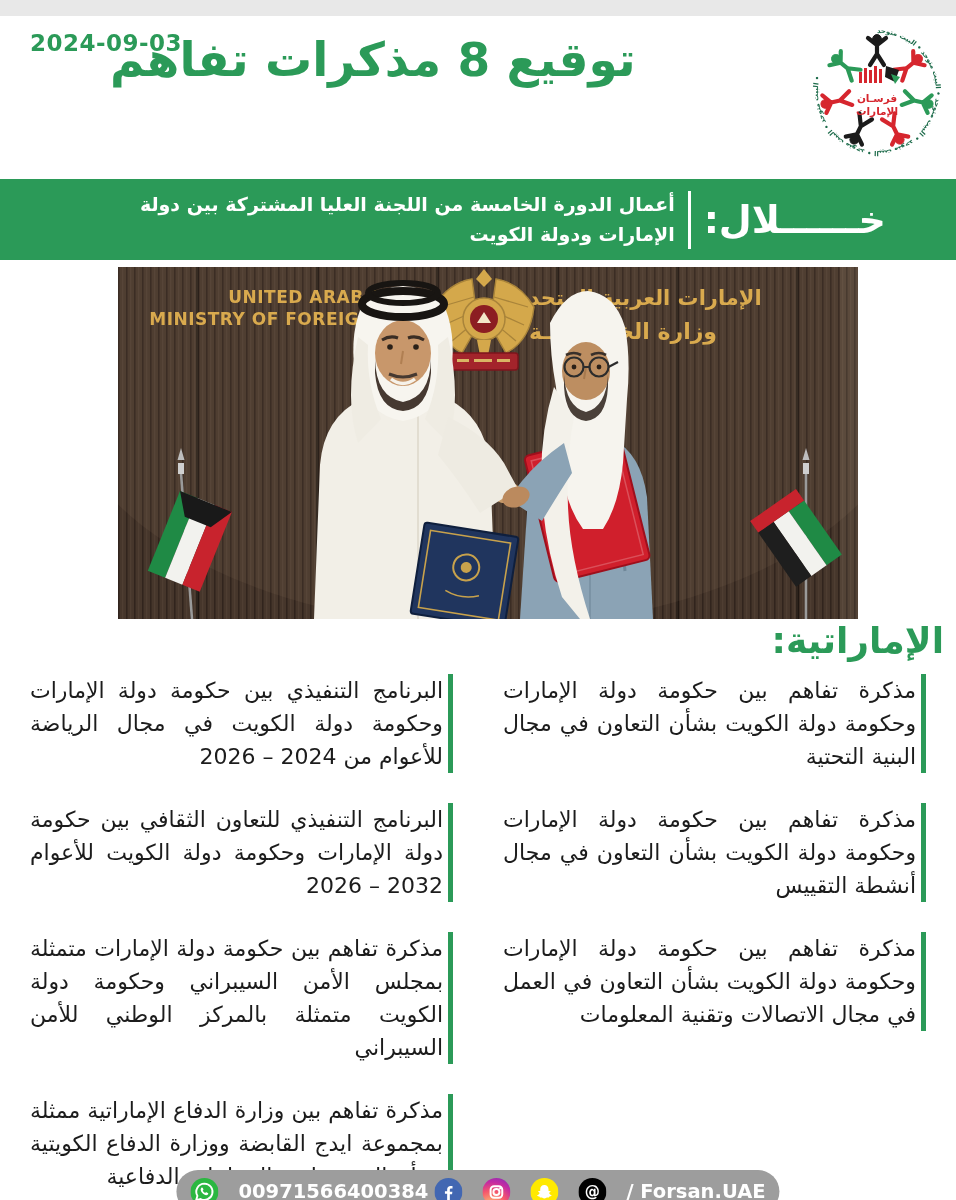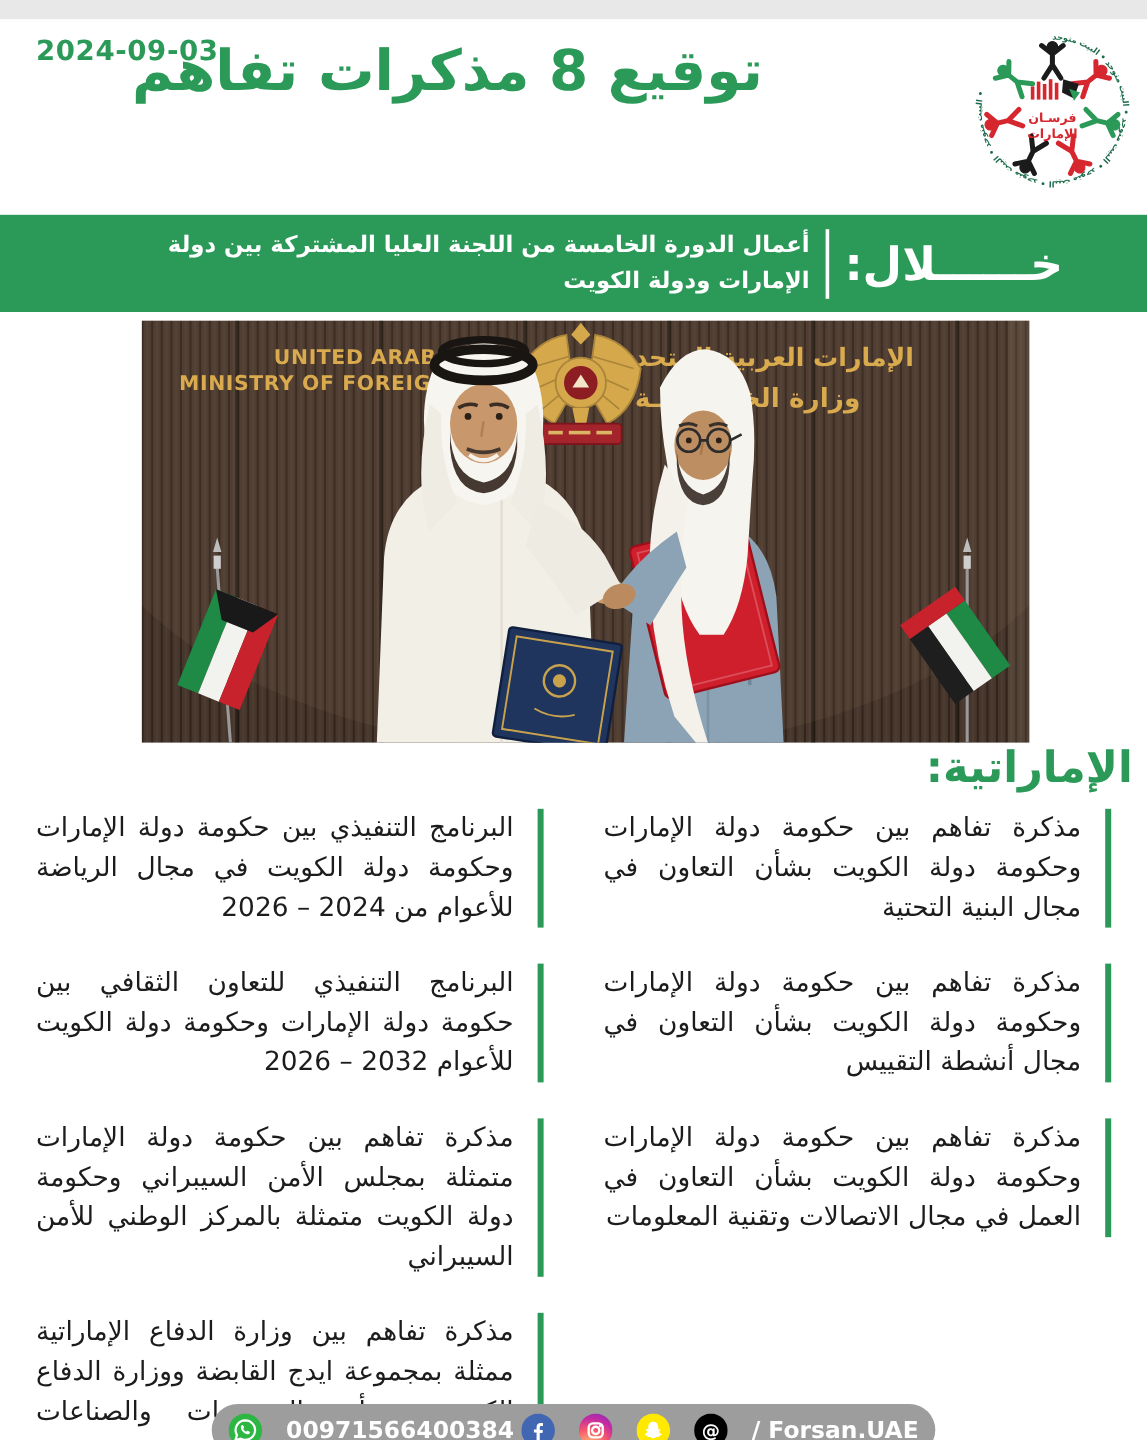--- a/index.html
+++ b/index.html
@@ -46,21 +46,21 @@
     position:absolute;top:604px;right:12px;margin:0;direction:rtl;
     font-size:36px;font-weight:bold;color:var(--green);
   }
   .items{
     position:absolute;top:658px;left:30px;right:30px;
     display:flex;direction:rtl;gap:50px;
   }
   .col{flex:1 1 0;display:flex;flex-direction:column;gap:30px;}
   .item{
     border-right:5px solid var(--green);
-    padding-right:20px;
+    padding-right:5px;
     font-size:22px;line-height:1.5;color:#1c1c1c;
     text-align:justify;direction:rtl;
   }
   .item p{margin:0;}
   .footerbar{
     position:absolute;top:1154px;left:50%;transform:translateX(-50%);
     height:43px;background:var(--footer-gray);border-radius:22px;
     display:flex;align-items:center;direction:ltr;
     padding:0 14px;gap:6px;white-space:nowrap;
     color:#fff;font-weight:bold;font-size:19.5px;

